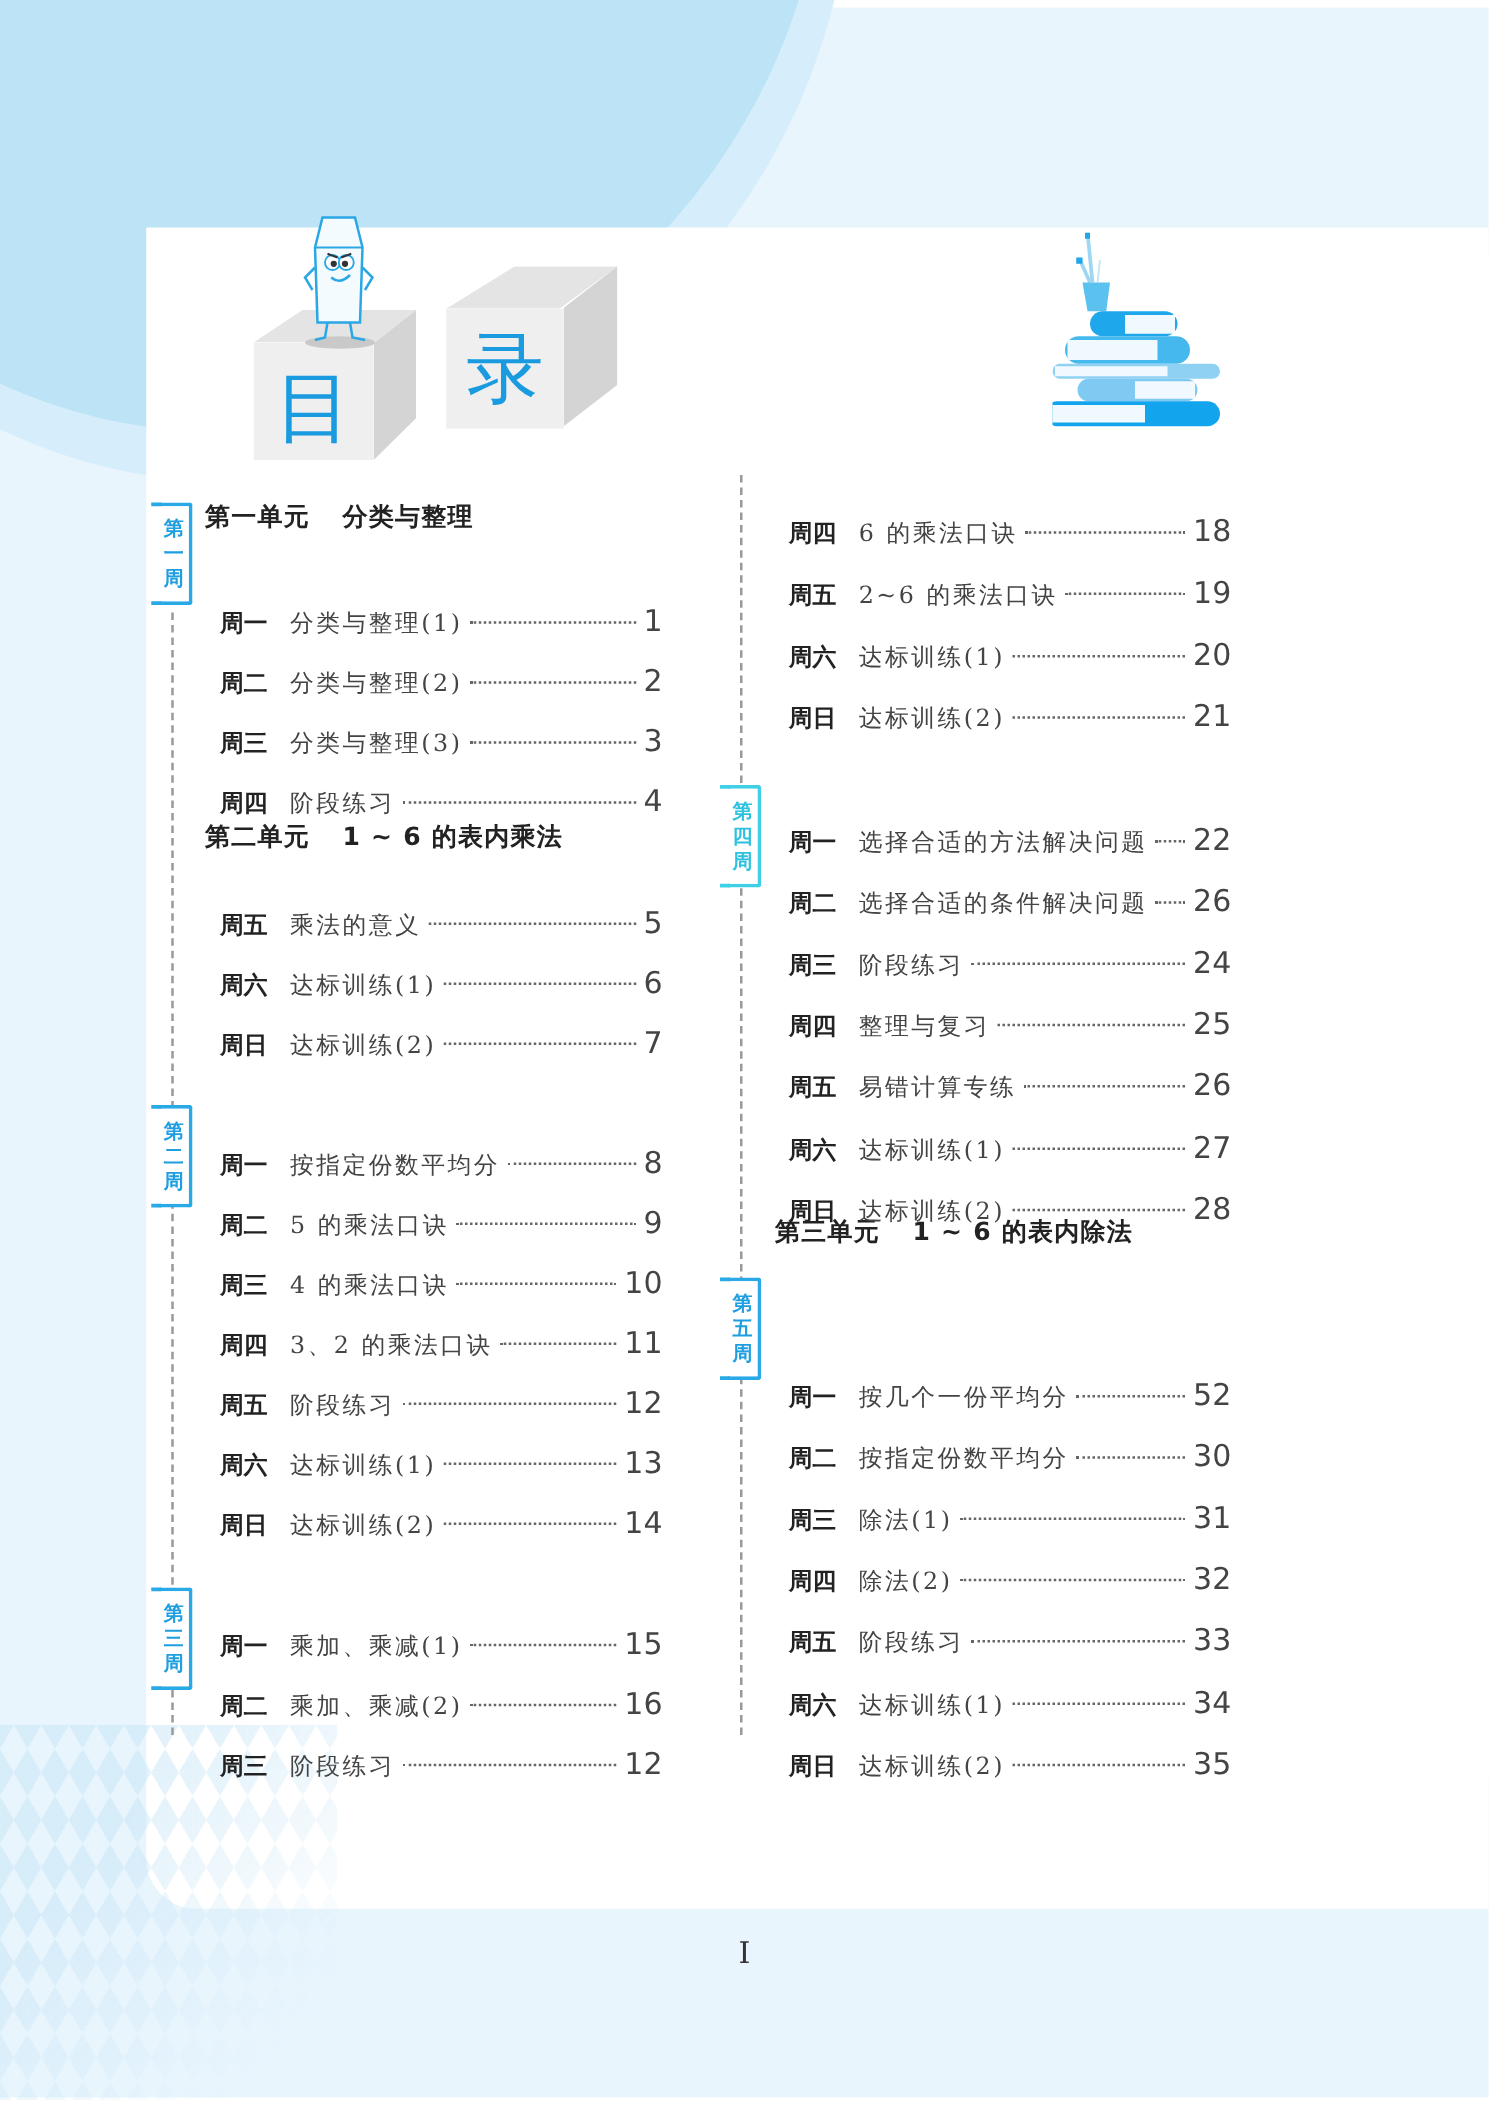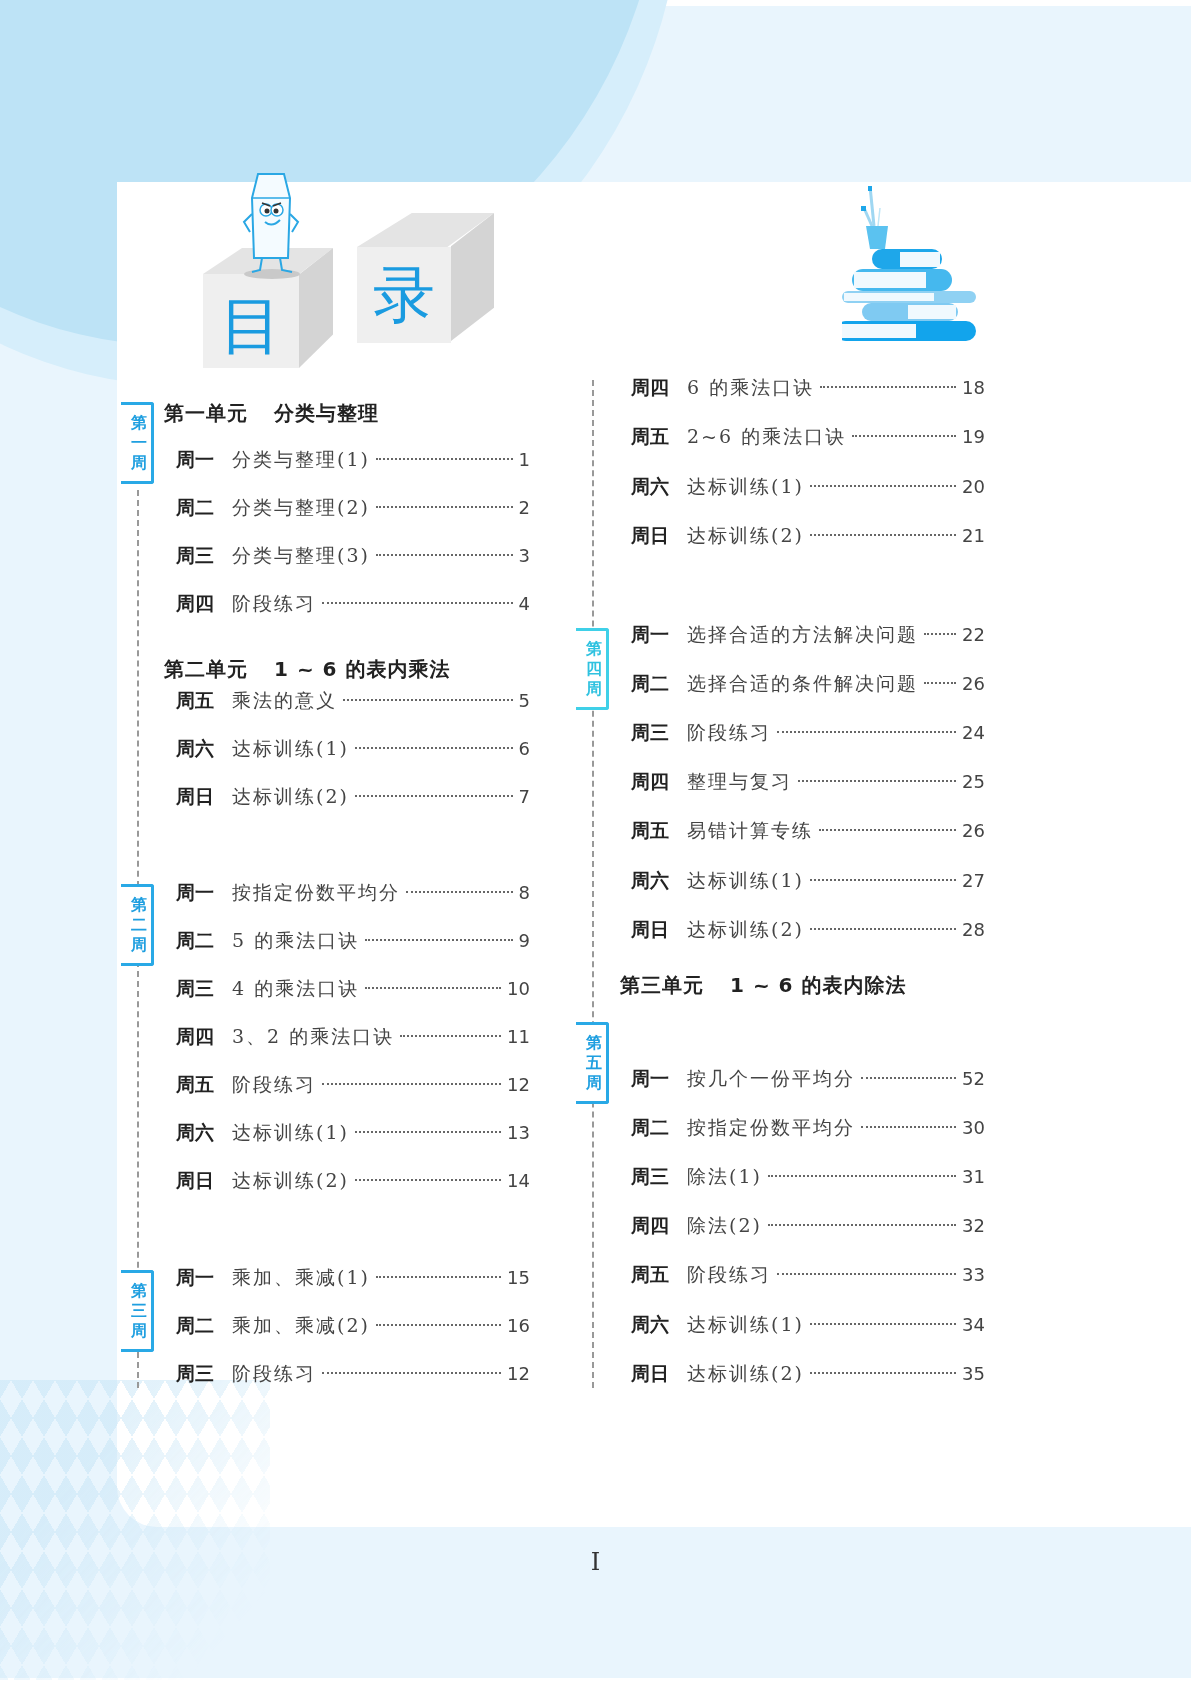--- a/index.html
+++ b/index.html
@@ -63,33 +63,33 @@
 
   
   .books { position: absolute; left: 842px; top: 186px; width: 140px; height: 170px; }
   .unit-title {
     position: absolute; font-family: "DejaVu Sans", sans-serif; font-weight: bold;
     font-size: 20px; color: #222; white-space: nowrap; letter-spacing: 1px;
   }
   .unit-title .gap { display: inline-block; width: 26px; }
   .entry {
     position: absolute; height: 28px; display: flex; align-items: baseline;
-    font-size: 19px; color: #444; white-space: nowrap;
+    font-size: 19px; color: #444; white-space: nowrap; margin-top: 36px;
   }
   .entry .day {
     font-weight: bold; color: #222; width: 56px; flex: none;
     font-family: "DejaVu Serif", serif;
   }
   .entry .title { flex: none; letter-spacing: 2px; }
   .entry .dots {
     flex: 1; border-bottom: 2px dotted #666; margin: 0 6px; transform: translateY(-6px);
     min-width: 20px;
   }
   .entry .page {
-    font-family: "DejaVu Sans", sans-serif; font-size: 18px; color: #444; flex: none;
+    font-family: "DejaVu Sans", sans-serif; font-size: 24px; color: #444; flex: none;
     text-align: right;
   }
   .week-tab {
     position: absolute; width: 24px; height: 76px;
     border: 3px solid #29a9e6; border-left: none;
     border-radius: 0 3px 3px 0;
     background: #fff;
     display: flex; flex-direction: column; align-items: center; justify-content: center;
     font-family: "DejaVu Sans", sans-serif; font-weight: bold; font-size: 16px;
     color: #1f9fe0; line-height: 20px;

